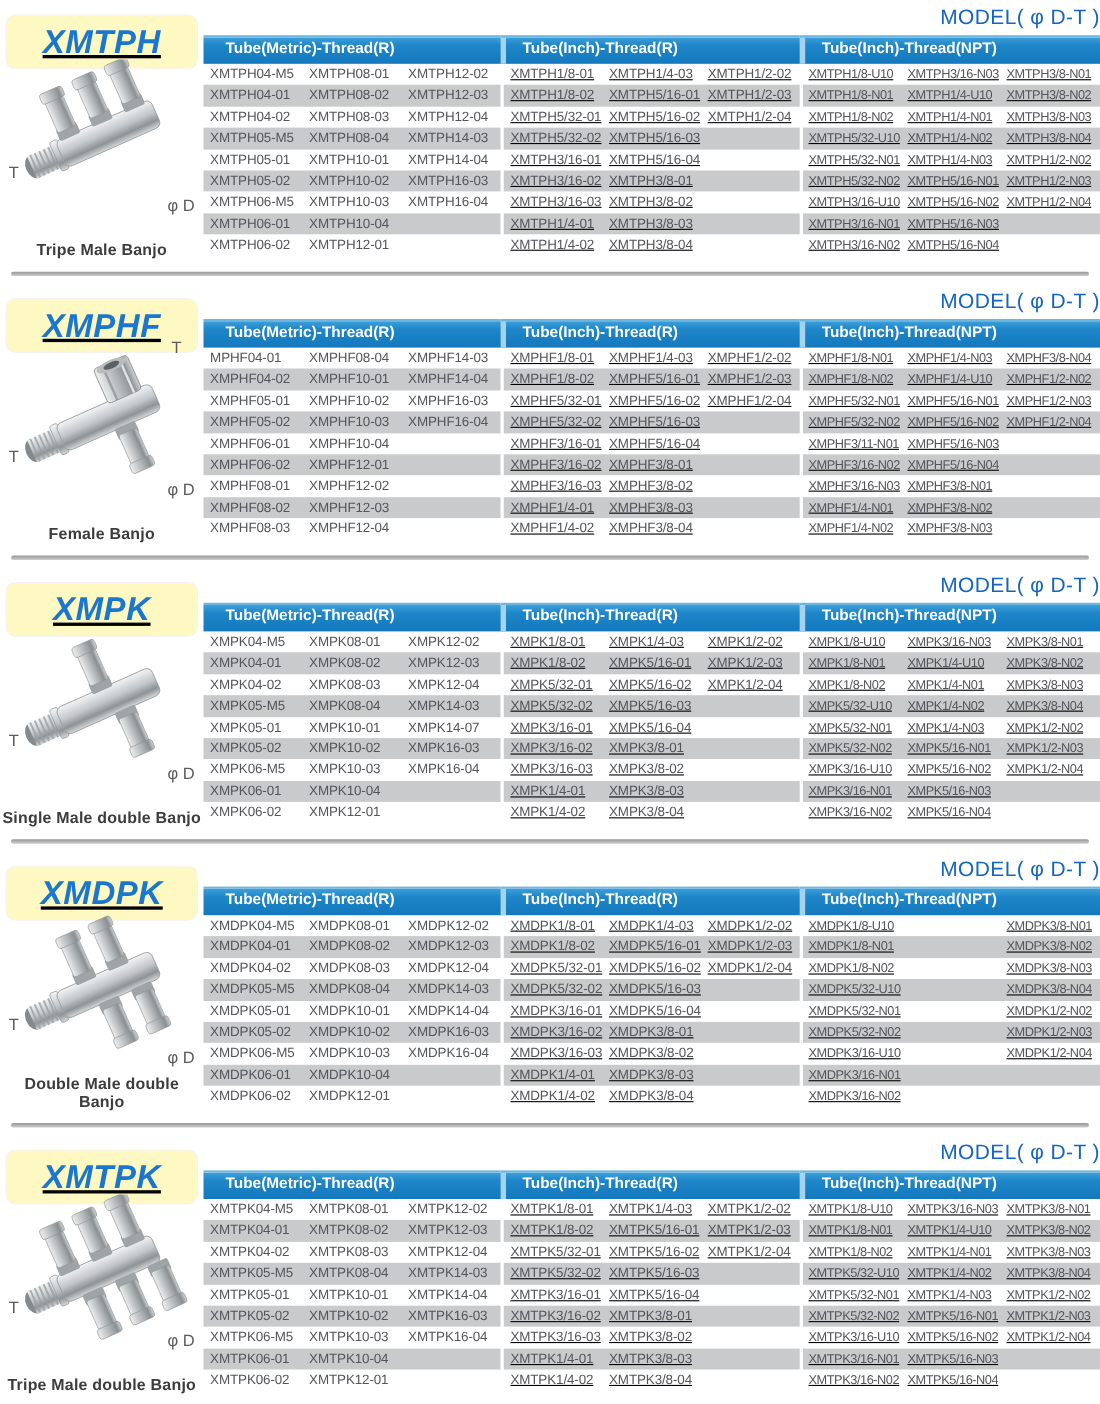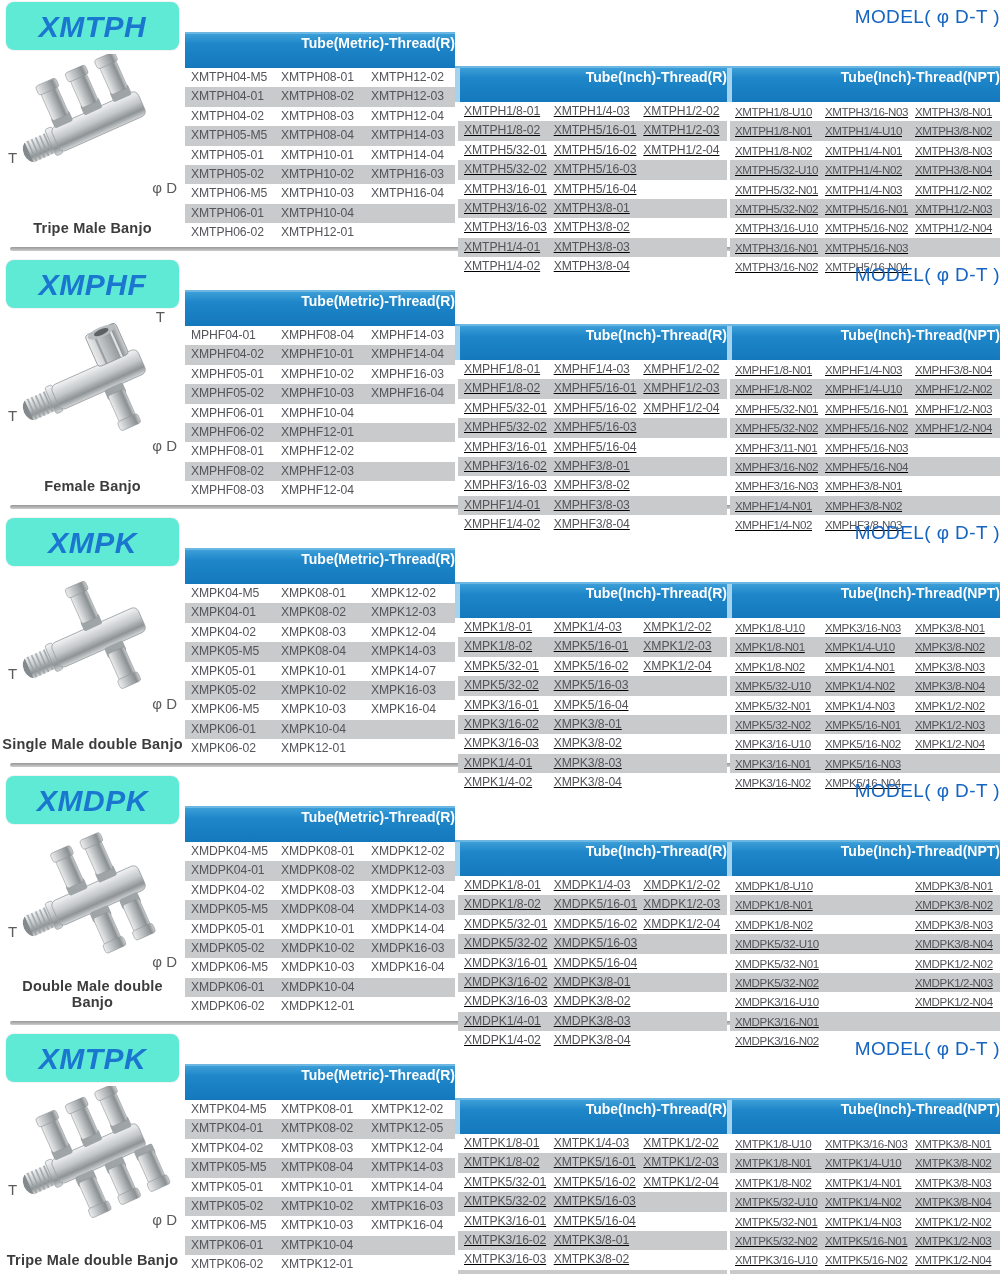--- a/index.html
+++ b/index.html
@@ -5,36 +5,36 @@
   :root{
     --hdr:#1e86c9; --hdr-top:#6cb7e2; --sep:#a5d2ec;
     --model:#1464c2; --title:#1b76cf; --alt:#c9cacb; --txt:#54555a; --cap:#3c3c3c;
   }
   *{box-sizing:border-box;}
   html,body{margin:0;padding:0;background:#ffffff;}
   body{width:1000px;font-family:"Liberation Sans",sans-serif;-webkit-font-smoothing:antialiased;}
   .page{width:1000px;padding-top:2px;}
   .sec{position:relative;height:240px;}
   .left{position:absolute;left:0;top:0;width:185px;height:100%;}
-  .title-card{margin:0 6px 0;background:#5eead4;border-radius:8px;box-shadow:0 0 0 1px #f3f3f3;padding:8px 0 6px;}
+  .title-card{margin:12px 6px 0;background:#fef9c3;border-radius:8px;box-shadow:0 0 0 1px #f3f3f3;padding:8px 0 6px;text-decoration:underline;}
   .title{text-align:center;font-style:italic;font-weight:bold;font-size:30px;letter-spacing:.5px;color:var(--title);}
   .imgwrap{position:absolute;top:52px;left:6px;right:6px;height:152px;}
   .imgwrap svg{display:block;margin:0 auto;}
   .lbl{position:absolute;font-size:15px;color:#5b5b5b;}
   .lbl-left{left:2px;bottom:40px;}
   .lbl-right{right:2px;bottom:10px;}
   .lbl-top{right:14px;top:-4px;}
   .caption{position:absolute;bottom:6px;left:0;width:100%;text-align:center;font-weight:bold;font-size:14.5px;color:var(--cap);letter-spacing:.2px;}
   .right{position:absolute;left:185px;right:0;top:0;}
   .model-h{text-align:right;padding-top:4px;font-weight:normal;font-size:19px;color:var(--model);letter-spacing:.4px;}
   .cols{display:grid;grid-template-columns:270px 272px 273px;margin-top:4px;}
-  .colhead{height:36px;line-height:19px;text-align:right;color:#fff;font-size:14px;font-weight:bold;
+  .colhead{height:26px;line-height:19px;text-align:left;color:#fff;font-size:14px;font-weight:bold;
     background:linear-gradient(180deg,#3d9fd8 0%, var(--hdr) 30%, #1478bd 100%);
     border-top:2px solid var(--hdr-top);padding-left:20px;}
-  .colgroup + .colgroup .colhead{box-shadow:inset 5px 0 0 var(--sep);margin-top:34px;}
+  .colgroup + .colgroup .colhead{box-shadow:inset 5px 0 0 var(--sep);}
   .colgroup + .colgroup .rows{margin-left:3px;text-decoration:underline;}
   .row{display:grid;grid-template-columns:1fr 1fr 1fr;height:19.4px;line-height:19.4px;}
   .row.alt{background:var(--alt);}
   .cell{padding-left:6px;font-size:12.2px;color:var(--txt);white-space:nowrap;letter-spacing:-0.1px;}
   .colgroup.npt .cell{font-size:11.6px;letter-spacing:-0.4px;padding-left:5px;}
   .divider{height:4px;margin:5px 10px 9px;background:linear-gradient(180deg,#979797,#cdcdcd);border-radius:2px;}
 </style>
 </head>
 <body>
 
@@ -928,21 +928,21 @@
         <div class="colhead">Tube(Metric)-Thread(R)</div>
         <div class="rows">
           <div class="row">
                   <div class="cell">XMTPK04-M5</div>
                   <div class="cell">XMTPK08-01</div>
                   <div class="cell">XMTPK12-02</div>
                 </div>
                 <div class="row alt">
                   <div class="cell">XMTPK04-01</div>
                   <div class="cell">XMTPK08-02</div>
-                  <div class="cell">XMTPK12-05</div>
+                  <div class="cell">XMTPK12-03</div>
                 </div>
                 <div class="row">
                   <div class="cell">XMTPK04-02</div>
                   <div class="cell">XMTPK08-03</div>
                   <div class="cell">XMTPK12-04</div>
                 </div>
                 <div class="row alt">
                   <div class="cell">XMTPK05-M5</div>
                   <div class="cell">XMTPK08-04</div>
                   <div class="cell">XMTPK14-03</div>

